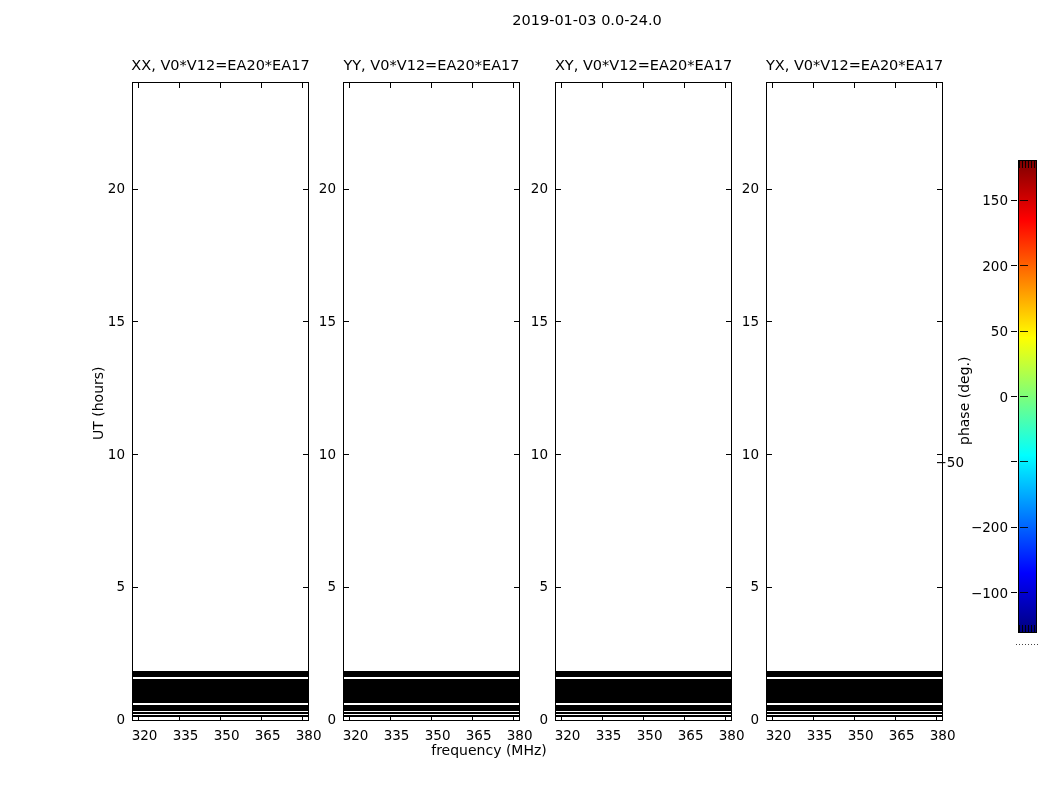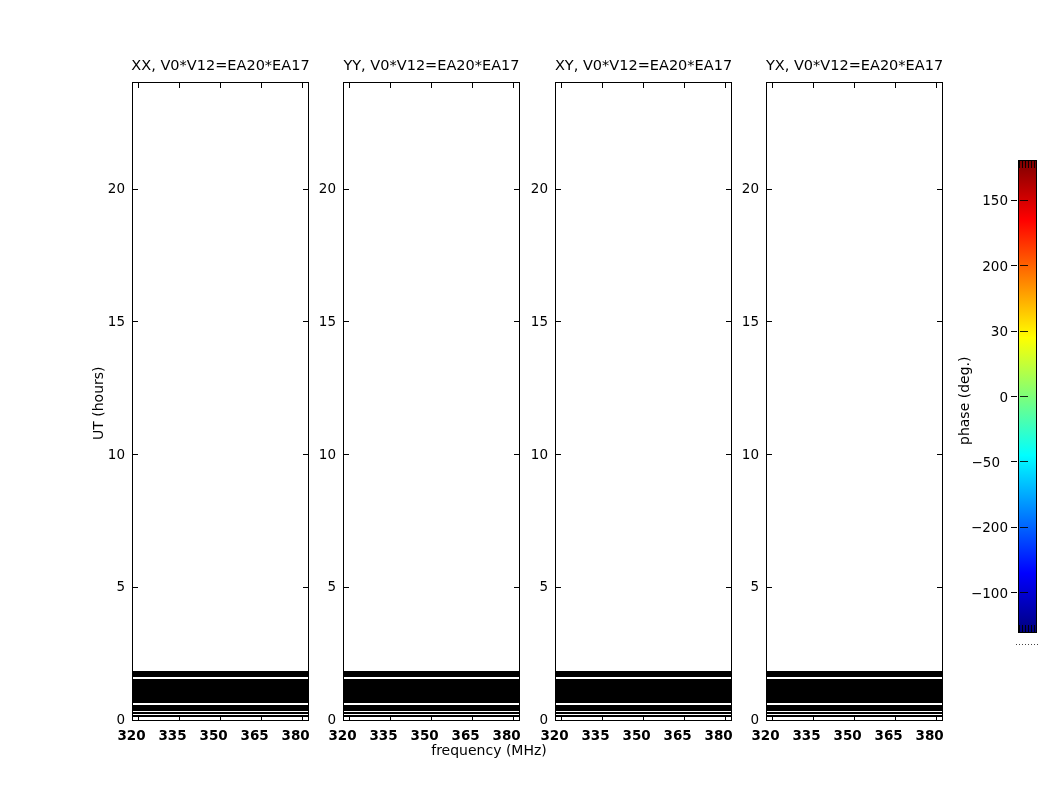--- a/index.html
+++ b/index.html
@@ -35,21 +35,21 @@
     box-sizing: border-box;
     overflow: hidden;
   }
   .tickmark { position: absolute; background: #000; }
   .ticklabel {
     position: absolute;
     font-size: 13.5px;
     line-height: 16px;
     white-space: nowrap;
   }
-  .ticklabel.xl { text-align: left; font-weight: bold; }
+  .ticklabel.xl { text-align: right; }
   .ticklabel.yl { text-align: right; }
   .band { position: absolute; left: 0; right: 0; background: #000; }
   .axis-label {
     position: absolute;
     font-size: 14px;
     text-align: center;
     white-space: nowrap;
   }
   .vtext {
     writing-mode: vertical-rl;
@@ -76,20 +76,21 @@
     background: repeating-linear-gradient(90deg, #444 0px, #444 1px, transparent 1px, transparent 3px);
   }
   .cb-tick-out { position: absolute; height: 1px; background: #000; }
   .cb-tick-in  { position: absolute; height: 1px; background: #000; opacity: 0.85; }
 </style>
 </head>
 <body>
 
 <div id="figure">
 
+  <div class="fig-title" style="left:437px; top:12px; width:300px;">2019-01-03 0.0-24.0</div>
 
   <div class="axis-label vtext" style="left:89px; top:341px; width:17px; height:125px;">UT (hours)</div>
 
   <div class="axis-label" style="left:389px; top:742px; width:200px;">frequency (MHz)</div>
 
   <div id="plots">
       <div class="sub-title" style="left: 90.5px; top: 57px; width: 260px; position: absolute;">XX, V0*V12=EA20*EA17</div>
       <div class="plot-frame" style="left: 132px; top: 82px; width: 177px; height: 639px;">
         <div class="tickmark" style="left: 4.96875px; top: 0px; width: 1px; height: 5px;"></div>
         <div class="tickmark" style="left: 4.96875px; bottom: 0px; width: 1px; height: 5px;"></div>
@@ -251,27 +252,27 @@
 
   <div id="cb-ticks">
       <div class="cb-tick-out" style="left: 1011px; top: 199.75px; width: 6px; position: absolute;"></div>
       <div class="cb-tick-in" style="left: 1020px; top: 199.75px; width: 8px; position: absolute;"></div>
       <div class="ticklabel yl" style="left: 960px; top: 192.25px; width: 48px; position: absolute;">150</div>
       <div class="cb-tick-out" style="left: 1011px; top: 265.167px; width: 6px; position: absolute;"></div>
       <div class="cb-tick-in" style="left: 1020px; top: 265.167px; width: 8px; position: absolute;"></div>
       <div class="ticklabel yl" style="left: 960px; top: 257.667px; width: 48px; position: absolute;">200</div>
       <div class="cb-tick-out" style="left: 1011px; top: 330.583px; width: 6px; position: absolute;"></div>
       <div class="cb-tick-in" style="left: 1020px; top: 330.583px; width: 8px; position: absolute;"></div>
-      <div class="ticklabel yl" style="left: 960px; top: 323.083px; width: 48px; position: absolute;">30</div>
+      <div class="ticklabel yl" style="left: 960px; top: 323.083px; width: 48px; position: absolute;">50</div>
       <div class="cb-tick-out" style="left: 1011px; top: 396px; width: 6px; position: absolute;"></div>
       <div class="cb-tick-in" style="left: 1020px; top: 396px; width: 8px; position: absolute;"></div>
       <div class="ticklabel yl" style="left: 960px; top: 388.5px; width: 48px; position: absolute;">0</div>
       <div class="cb-tick-out" style="left: 1011px; top: 461.417px; width: 6px; position: absolute;"></div>
       <div class="cb-tick-in" style="left: 1020px; top: 461.417px; width: 8px; position: absolute;"></div>
-      <div class="ticklabel yl" style="left: 952px; top: 453.917px; width: 48px; position: absolute;">−50</div>
+      <div class="ticklabel yl" style="left: 916px; top: 453.917px; width: 48px; position: absolute;">−50</div>
       <div class="cb-tick-out" style="left: 1011px; top: 526.833px; width: 6px; position: absolute;"></div>
       <div class="cb-tick-in" style="left: 1020px; top: 526.833px; width: 8px; position: absolute;"></div>
       <div class="ticklabel yl" style="left: 960px; top: 519.333px; width: 48px; position: absolute;">−200</div>
       <div class="cb-tick-out" style="left: 1011px; top: 592.25px; width: 6px; position: absolute;"></div>
       <div class="cb-tick-in" style="left: 1020px; top: 592.25px; width: 8px; position: absolute;"></div>
       <div class="ticklabel yl" style="left: 960px; top: 584.75px; width: 48px; position: absolute;">−100</div>
     </div>
 
   <div class="axis-label vtext" style="left:955px; top:338px; width:17px; height:125px;">phase (deg.)</div>
 

